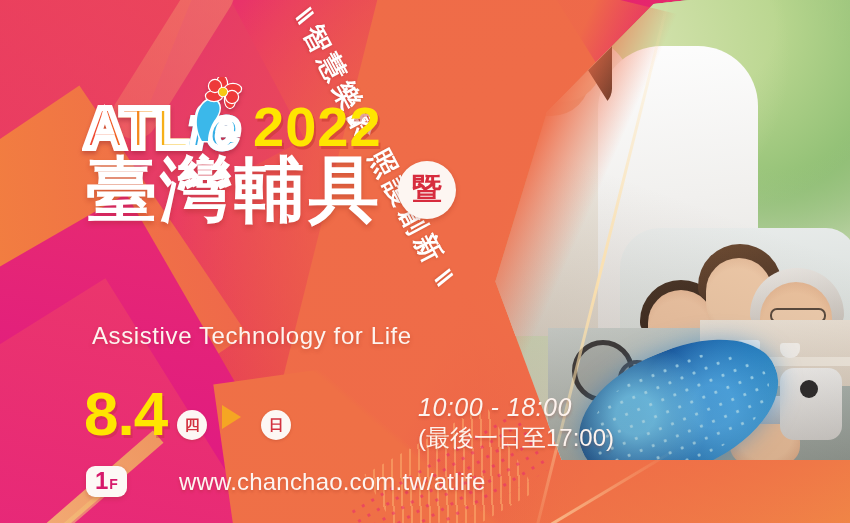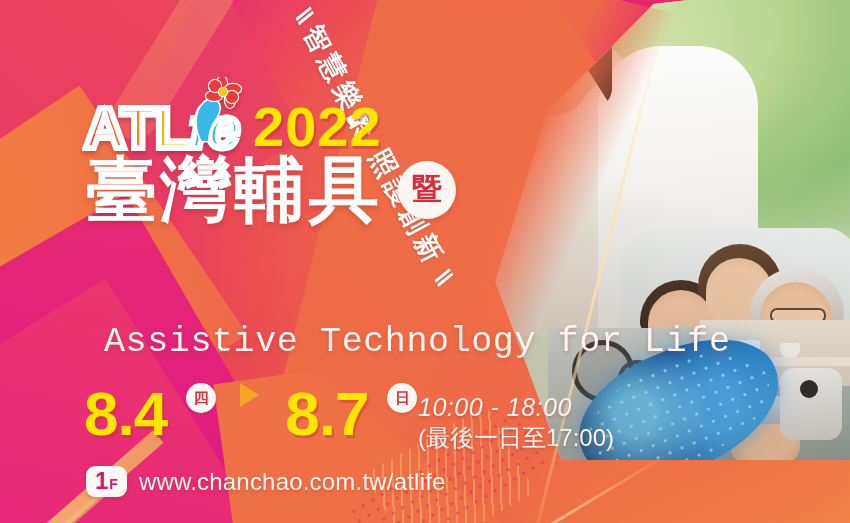--- a/index.html
+++ b/index.html
@@ -345,32 +345,31 @@
   #ji-badge {
     margin-left:16px;
     width:58px; height:58px; border-radius:50%;
     background:#fdf6f2;
     display:flex; align-items:center; justify-content:center;
     color:#d72c3e;
     font-size:30px; font-weight:bold;
     box-shadow:0 2px 5px rgba(140,40,25,.28);
   }
   #subtitle {
-    position:absolute; left:104px; top:322px;
-    font-size:35px;
+    position:absolute; left:92px; top:322px;
+    font-size:24px;
     color:#fdf4ef;
     letter-spacing:.6px;
     text-shadow:0 2px 4px rgba(150,45,30,.3);
-    font-family:Liberation Mono, monospace;
   }
 
   
   #dates {
     position:absolute; left:84px; top:383px;
-    display:flex; align-items:flex-start; gap:16px;
+    display:flex; align-items:flex-end; gap:7px;
   }
   .date-num {
     font-size:62px; font-weight:bold; line-height:1;
     color:#ffe500;
     letter-spacing:-1px;
     text-shadow:2px 3px 0 rgba(185,45,45,.35);
   }
   .day-badge {
     width:30px; height:30px; border-radius:50%;
     background:#fdf7f4;
@@ -411,20 +410,21 @@
     border-radius:9px;
     padding:3px 9px 4px;
     display:flex; align-items:baseline; gap:1px;
     box-shadow:0 2px 4px rgba(140,40,25,.25);
   }
   #floor-badge .n { color:#d6196b; font-size:24px; font-weight:bold; line-height:1; }
   #floor-badge .f { color:#d6196b; font-size:14px; font-weight:bold; line-height:1; }
   #site-url {
     font-size:24px; color:#fdf5f1; letter-spacing:.2px;
     text-shadow:0 2px 3px rgba(150,45,30,.3);
+    margin-left:40px;
   }
 </style>
 </head>
 <body>
 
 <div id="banner">
 
   <div class="deco wedge-tl"></div>
   <div class="deco wedge-tl2"></div>
   <div class="deco stripe-pill"></div>
@@ -510,21 +510,20 @@
       <div class="hl-text">臺灣輔具</div>
       <div id="ji-badge">暨</div>
     </div>
   </div>
   <div id="subtitle">Assistive Technology for Life</div>
 
   <div id="dates">
     <span class="date-num">8.4</span>
     <span class="day-badge">四</span>
     <span id="date-arrow"></span>
-    <span class="date-num">8.7</span>
     <span class="day-badge">日</span>
   </div>
 
   <div id="times">
     <div id="time-main">10:00 - 18:00</div>
     <div id="time-note">(最後一日至17:00)</div>
   </div>
 
   <div id="venue">
     <span id="floor-badge">

